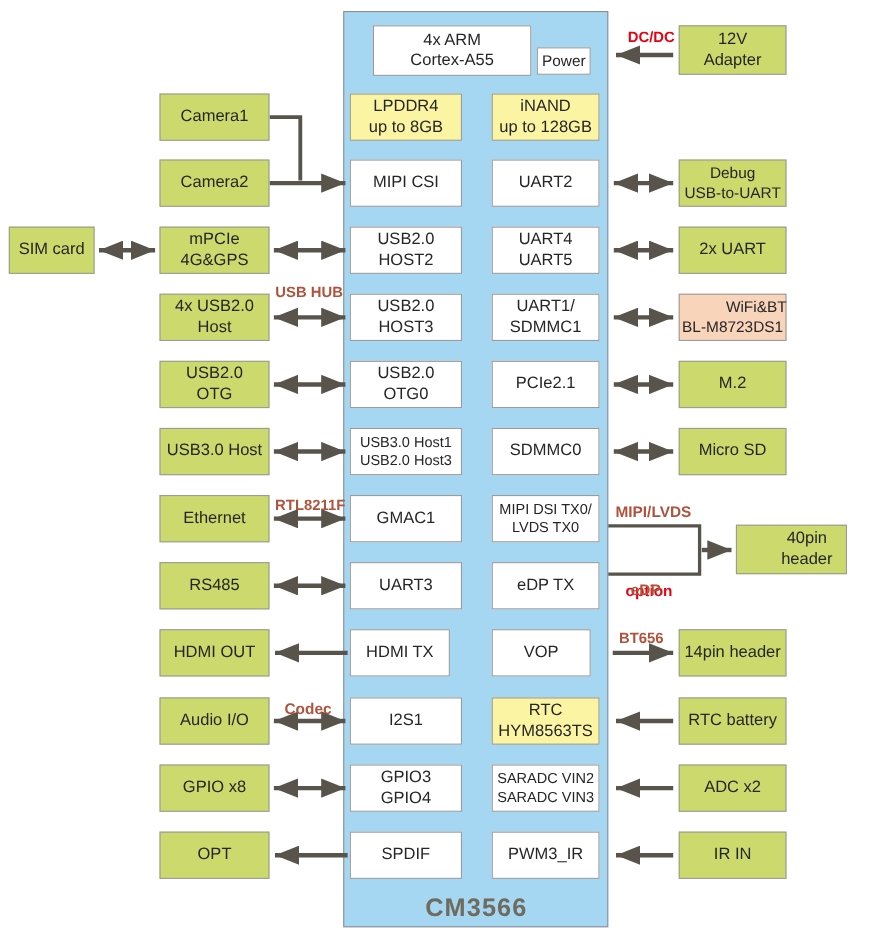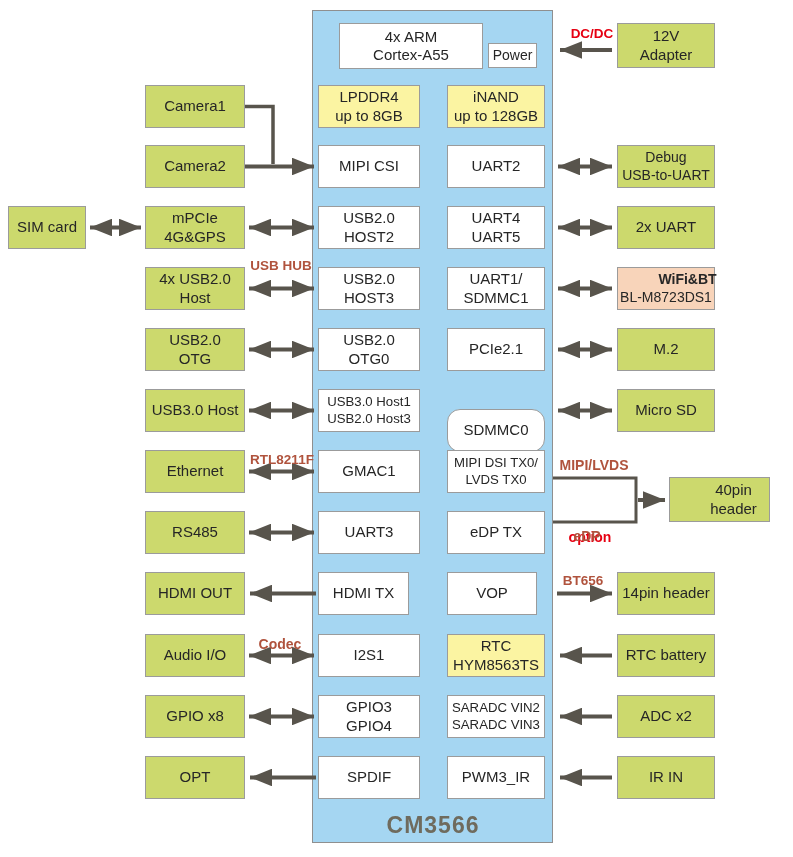--- a/index.html
+++ b/index.html
@@ -8,21 +8,21 @@
   .module{position:absolute;background:#a5d6f2;border:1px solid #8f8f8f;box-sizing:border-box;}
   .box{position:absolute;display:flex;flex-direction:column;align-items:center;justify-content:center;
        text-align:center;white-space:pre-line;font-size:15px;line-height:1.22;
        border:1px solid #9b9b9b;box-sizing:border-box;}
   .green{background:#ccd96d;}
   .white{background:#ffffff;}
   .yellow{background:#fbf4a2;}
   .salmon{background:#f8d4ba;}
   .fs13{font-size:13.2px;}
   .fs14{font-size:14px;}
-  .b{font-weight:bold;margin-left:43px;}
+  .b{font-weight:normal;margin-left:43px;}
   .blk{display:block;}
   .lbl{position:absolute;font-weight:bold;transform:translateX(-50%);white-space:nowrap;font-size:13.5px;}
   .lbl.md{font-size:14px;}
   .red{color:#e60012;}
   .rust{color:#b0533d;}
   .module-title{position:absolute;transform:translateX(-50%);font-weight:bold;font-size:23px;
        letter-spacing:1px;color:#6f6b5e;}
   svg.wires{position:absolute;left:0;top:0;}
 </style>
 </head>
@@ -90,21 +90,21 @@
 <div class="box white" style="left:318px;top:695px;width:102px;height:43px;">GPIO3
 GPIO4</div>
 <div class="box white" style="left:318px;top:756px;width:102px;height:43px;">SPDIF</div>
 
 <div class="box white" style="left:447px;top:145px;width:98px;height:43px;">UART2</div>
 <div class="box white" style="left:447px;top:206px;width:98px;height:43px;">UART4
 UART5</div>
 <div class="box white" style="left:447px;top:267px;width:98px;height:43px;">UART1/
 SDMMC1</div>
 <div class="box white" style="left:447px;top:328px;width:98px;height:43px;">PCIe2.1</div>
-<div class="box white" style="left:447px;top:409px;width:98px;height:43px;border-radius:13px;">SDMMC0</div>
+<div class="box white" style="left:447px;top:389px;width:98px;height:43px;">SDMMC0</div>
 <div class="box white fs13" style="left:447px;top:450px;width:98px;height:43px;">MIPI DSI TX0/
 LVDS TX0</div>
 <div class="box white" style="left:447px;top:511px;width:98px;height:43px;">eDP TX</div>
 <div class="box white" style="left:447px;top:572px;width:90px;height:43px;">VOP</div>
 <div class="box yellow" style="left:447px;top:634px;width:98px;height:43px;">RTC
 HYM8563TS</div>
 <div class="box white fs13" style="left:447px;top:695px;width:98px;height:43px;">SARADC VIN2
 SARADC VIN3</div>
 <div class="box white" style="left:447px;top:756px;width:98px;height:43px;">PWM3_IR</div>
 

